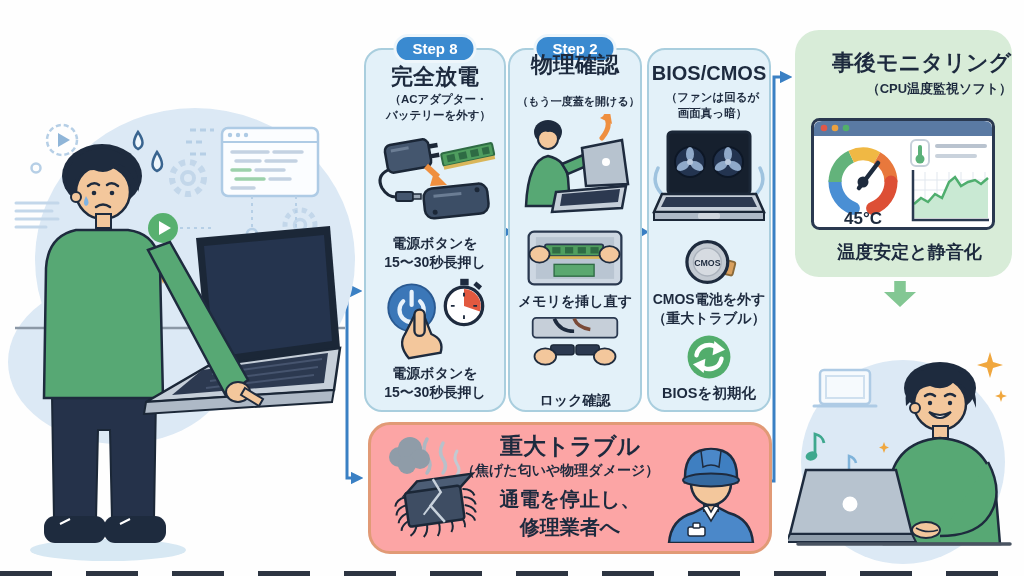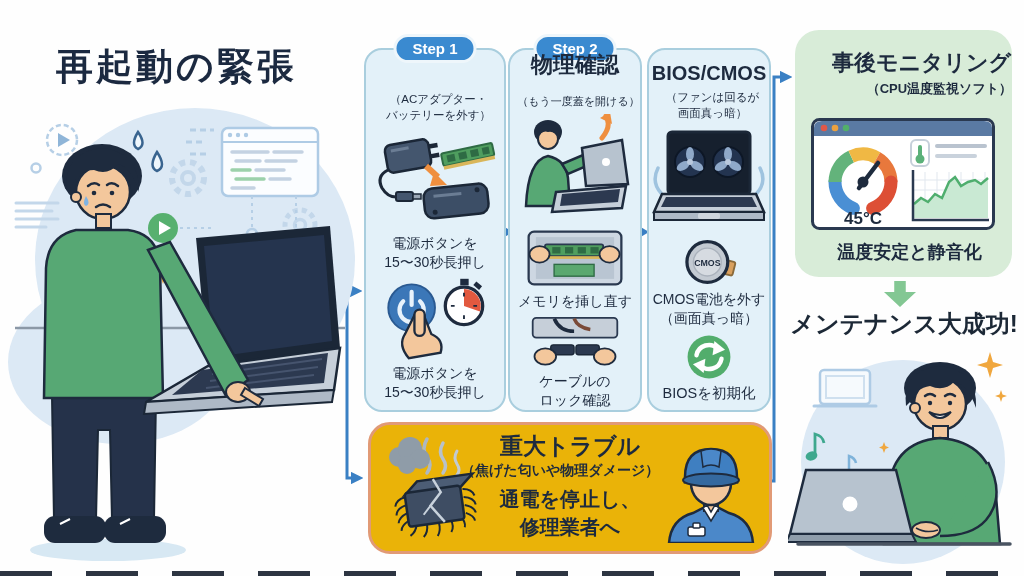--- a/index.html
+++ b/index.html
@@ -10,34 +10,34 @@
   #main-title{left:56px;top:42px;font-size:37px;font-weight:800;letter-spacing:3px;color:#1b2940;}
   
   .panel{background:#e3f1f9;border:2px solid #a9cede;border-radius:18px;}
   #panel-step1{left:364px;top:48px;width:138px;height:360px;}
   #panel-step2{left:508px;top:48px;width:130px;height:360px;}
   #panel-step3{left:647px;top:48px;width:120px;height:360px;}
   .badge{position:absolute;top:-16px;left:50%;transform:translateX(-50%);
          background:#3a8ad0;color:#ffffff;font-weight:700;font-size:15px;
          padding:3px 16px;border-radius:15px;border:3px solid #eef6fb;white-space:nowrap;}
   .step-head{position:absolute;left:0;right:0;text-align:center;font-weight:800;color:#1d2a3e;}
-  .step-sub{position:absolute;left:0;right:0;text-align:center;font-weight:400;color:#1d2a3e;padding-left:7px;}
-  .cap{position:absolute;left:0;right:0;text-align:center;font-weight:400;font-size:14px;color:#1d2a3e;line-height:19px;}
+  .step-sub{position:absolute;left:0;right:0;text-align:center;font-weight:700;color:#1d2a3e;padding-left:7px;}
+  .cap{position:absolute;left:0;right:0;text-align:center;font-weight:700;font-size:14px;color:#1d2a3e;line-height:19px;}
   
   #panel-monitor{left:795px;top:30px;width:217px;height:247px;background:#d8ecd8;border-radius:24px;}
   #monitor-title{top:18px;left:0;right:0;text-align:center;font-size:22px;font-weight:800;color:#1d2a3e;padding-left:36px;}
   #monitor-sub{top:50px;left:0;right:0;text-align:right;font-size:13px;font-weight:700;color:#1d2a3e;}
   #monitor-caption{top:210px;left:0;right:0;text-align:center;font-size:18px;font-weight:800;color:#1d2a3e;padding-left:12px;}
   #app-window{left:16px;top:88px;}
   
   #down-arrow{left:884px;top:281px;width:32px;height:26px;background:#83c793;
               clip-path:polygon(32% 0,68% 0,68% 42%,100% 42%,50% 100%,0 42%,32% 42%);}
   #success-text{left:790px;top:308px;width:228px;text-align:center;font-size:24px;font-weight:800;color:#1c2836;}
   
-  #panel-trouble{left:368px;top:422px;width:398px;height:126px;background:#eab308;border:3px solid #e19a76;border-radius:22px;}
+  #panel-trouble{left:368px;top:422px;width:398px;height:126px;background:#fca5a5;border:3px solid #e19a76;border-radius:22px;}
   #trouble-title{top:6px;left:100px;right:100px;text-align:center;font-size:23px;font-weight:800;color:#1d2a3e;}
   #trouble-sub{top:37px;left:90px;right:93px;text-align:left;font-size:14px;font-weight:700;color:#1d2a3e;}
   #trouble-body{top:60px;left:110px;right:110px;text-align:center;font-size:20px;font-weight:800;color:#1d2a3e;line-height:28px;}
   #bottom-strip{left:0;bottom:0;width:1024px;height:5px;
      background:repeating-linear-gradient(90deg,#2d3542 0 52px,transparent 52px 86px);}
 </style>
 </head>
 <body>
 
 <div id="stage">
@@ -50,21 +50,20 @@
     </defs>
     <g stroke="#3a80c4" stroke-width="3" fill="none">
       <path d="M333 291 H351" marker-end="url(#ah)"></path>
       <path d="M347 291 V478 H352" marker-end="url(#ah)"></path>
       <path d="M766 481 H774 V77 H781" marker-end="url(#ah)"></path>
     </g>
     <polygon points="498,223 498,241 513,232" fill="#3a80c4"></polygon>
     <polygon points="634,223 634,241 649,232" fill="#3a80c4"></polygon>
   </svg>
 
-  <div id="main-title" class="abs">再起動の緊張</div>
 
   <svg class="abs" style="left:0;top:100px" width="355" height="476" viewBox="0 0 355 476">
     <ellipse cx="195" cy="160" rx="160" ry="152" fill="#dce9f5"></ellipse>
     <ellipse cx="120" cy="262" rx="112" ry="82" fill="#dce9f5"></ellipse>
 
     <g>
       <circle cx="62" cy="40" r="15" fill="none" stroke="#b6cfe6" stroke-width="2.5" stroke-dasharray="5 3"></circle>
       <path d="M58 33 L58 47 L70 40 Z" fill="#8fb5d8"></path>
       <circle cx="36" cy="68" r="4.5" fill="none" stroke="#b6cfe6" stroke-width="2.5"></circle>
     </g>
@@ -148,21 +147,22 @@
       <polygon points="146,302 334,290 332,302 144,314" fill="#aeb9c6" stroke="#1b2737" stroke-width="2"></polygon>
     </g>
     <g>
       <polygon points="148,150 170,142 248,280 226,296" fill="#57a874" stroke="#1e2b3e" stroke-width="2.5"></polygon>
       <ellipse cx="238" cy="292" rx="12" ry="10" fill="#f3c79c" stroke="#1e2b3e" stroke-width="2"></ellipse>
       <path d="M245 288 l18 11 l-4 7 l-18 -11 Z" fill="#f3c79c" stroke="#1e2b3e" stroke-width="2"></path>
     </g>
   </svg>
 
   <div id="panel-step1" class="abs panel">
-    <div class="badge">Step 1</div>
+    <div class="badge">Step 8</div>
+    <div class="step-head" style="top:12px;font-size:22px">完全放電</div>
     <div class="step-sub" style="top:42px;font-size:11.5px">（ACアダプター・</div>
     <div class="step-sub" style="top:58px;font-size:11.5px">バッテリーを外す）</div>
     <svg class="abs" style="left:6px;top:78px" width="126" height="100" viewBox="0 0 126 100">
       <g transform="rotate(-10 36 28)">
         <rect x="14" y="14" width="44" height="28" rx="6" fill="#44566e" stroke="#1b2737" stroke-width="2.5"></rect>
         <rect x="58" y="20" width="9" height="4.5" fill="#1b2737"></rect>
         <rect x="58" y="30" width="9" height="4.5" fill="#1b2737"></rect>
         <path d="M20 20 h18" stroke="#6b7d94" stroke-width="3"></path>
       </g>
       <path d="M16 42 q-12 6 -6 18 q6 10 16 9" stroke="#1b2737" stroke-width="3" fill="none"></path>
@@ -247,21 +247,20 @@
     <div class="cap" style="top:242px">メモリを挿し直す</div>
     <svg class="abs" style="left:6px;top:266px" width="118" height="54" viewBox="0 0 118 60">
       <rect x="12" y="2" width="94" height="22" rx="4" fill="#c6cfd9" stroke="#2a3950" stroke-width="2"></rect>
       <path d="M36 3 q6 14 22 14" stroke="#1e2b3e" stroke-width="4" fill="none"></path>
       <path d="M58 3 q4 10 18 12" stroke="#7a4a38" stroke-width="4" fill="none"></path>
       <rect x="32" y="32" width="26" height="11" rx="3" fill="#2c3950" stroke="#1b2737" stroke-width="1.5"></rect>
       <rect x="60" y="32" width="26" height="11" rx="3" fill="#2c3950" stroke="#1b2737" stroke-width="1.5"></rect>
       <ellipse cx="26" cy="45" rx="12" ry="9" fill="#f3c79c" stroke="#1e2b3e" stroke-width="2"></ellipse>
       <ellipse cx="92" cy="45" rx="12" ry="9" fill="#f3c79c" stroke="#1e2b3e" stroke-width="2"></ellipse>
     </svg>
-    <div class="cap" style="top:322px">ケーブルの</div>
     <div class="cap" style="top:341px">ロック確認</div>
   </div>
 
   <div id="panel-step3" class="abs panel">
     <div class="step-head" style="top:12px;font-size:20px">BIOS/CMOS</div>
     <div class="step-sub" style="top:40px;font-size:11.5px">（ファンは回るが</div>
     <div class="step-sub" style="top:56px;font-size:11.5px">画面真っ暗）</div>
     <svg class="abs" style="left:1px;top:78px" width="118" height="104" viewBox="0 0 118 104">
       <path d="M8 40 q-7 14 3 25" stroke="#9fc3df" stroke-width="3.5" fill="none" stroke-linecap="round"></path>
       <path d="M110 40 q7 14 -3 25" stroke="#9fc3df" stroke-width="3.5" fill="none" stroke-linecap="round"></path>
@@ -285,21 +284,21 @@
       <rect x="4" y="84" width="110" height="8" fill="#aeb9c6" stroke="#1b2737" stroke-width="2"></rect>
       <rect x="48" y="85" width="22" height="6" rx="2" fill="#cfd6de"></rect>
     </svg>
     <svg class="abs" style="left:28px;top:186px" width="70" height="52" viewBox="0 0 70 56">
       <rect x="42" y="26" width="17" height="15" rx="2" fill="#d9a05e" stroke="#8a6a3a" stroke-width="2" transform="rotate(14 50 33)"></rect>
       <circle cx="30" cy="28" r="22" fill="#c3cad2" stroke="#1e2b3e" stroke-width="3.5"></circle>
       <circle cx="30" cy="28" r="15" fill="#d6dbe1" stroke="#aab2bc" stroke-width="1.5"></circle>
       <text x="30" y="32" text-anchor="middle" font-size="9.5" font-weight="bold" fill="#1e2b3e">CMOS</text>
     </svg>
     <div class="cap" style="top:240px">CMOS電池を外す</div>
-    <div class="cap" style="top:259px">（画面真っ暗）</div>
+    <div class="cap" style="top:259px">（重大トラブル）</div>
     <svg class="abs" style="left:32px;top:282px" width="56" height="50" viewBox="0 0 56 56">
       <circle cx="28" cy="28" r="24" fill="#52ad6c"></circle>
       <path d="M14 26 A14 14 0 0 1 38 19" stroke="#ffffff" stroke-width="5" fill="none" stroke-linecap="round"></path>
       <polygon points="34,10 46,20 32,26" fill="#ffffff"></polygon>
       <path d="M42 30 A14 14 0 0 1 18 37" stroke="#ffffff" stroke-width="5" fill="none" stroke-linecap="round"></path>
       <polygon points="22,46 10,36 24,30" fill="#ffffff"></polygon>
     </svg>
     <div class="cap" style="top:334px;font-size:14.5px">BIOSを初期化</div>
   </div>
 
@@ -336,21 +335,20 @@
         </g>
         <path d="M103 86 L110 80 L117 84 L124 76 L131 80 L138 64 L144 59 L150 68 L157 64 L164 62 L170 66 L177 60 L177 100 L103 100 Z" fill="#c9e9d3"></path>
         <path d="M103 86 L110 80 L117 84 L124 76 L131 80 L138 64 L144 59 L150 68 L157 64 L164 62 L170 66 L177 60" stroke="#4fae6e" stroke-width="2.5" fill="none"></path>
         <path d="M102 52 V102 H178" stroke="#2a3950" stroke-width="2.5" fill="none"></path>
       </g>
     </svg>
     <div id="monitor-caption" class="abs">温度安定と静音化</div>
   </div>
 
   <div id="down-arrow" class="abs"></div>
-  <div id="success-text" class="abs">メンテナンス大成功!</div>
 
   <svg class="abs" style="left:788px;top:344px" width="230" height="230" viewBox="0 0 230 230">
     <circle cx="115" cy="118" r="102" fill="#dce9f5"></circle>
     <g>
       <rect x="32" y="26" width="50" height="34" rx="4" fill="#f6fafd" stroke="#aecbe5" stroke-width="2.5"></rect>
       <rect x="38" y="32" width="38" height="22" fill="none" stroke="#cfe0ef" stroke-width="2"></rect>
       <path d="M26 62 H88" stroke="#aecbe5" stroke-width="3" stroke-linecap="round"></path>
     </g>
     <g>
       <path d="M27 112 V90 q8 2 9 9" stroke="#3fa88e" stroke-width="2.8" fill="none"></path>

